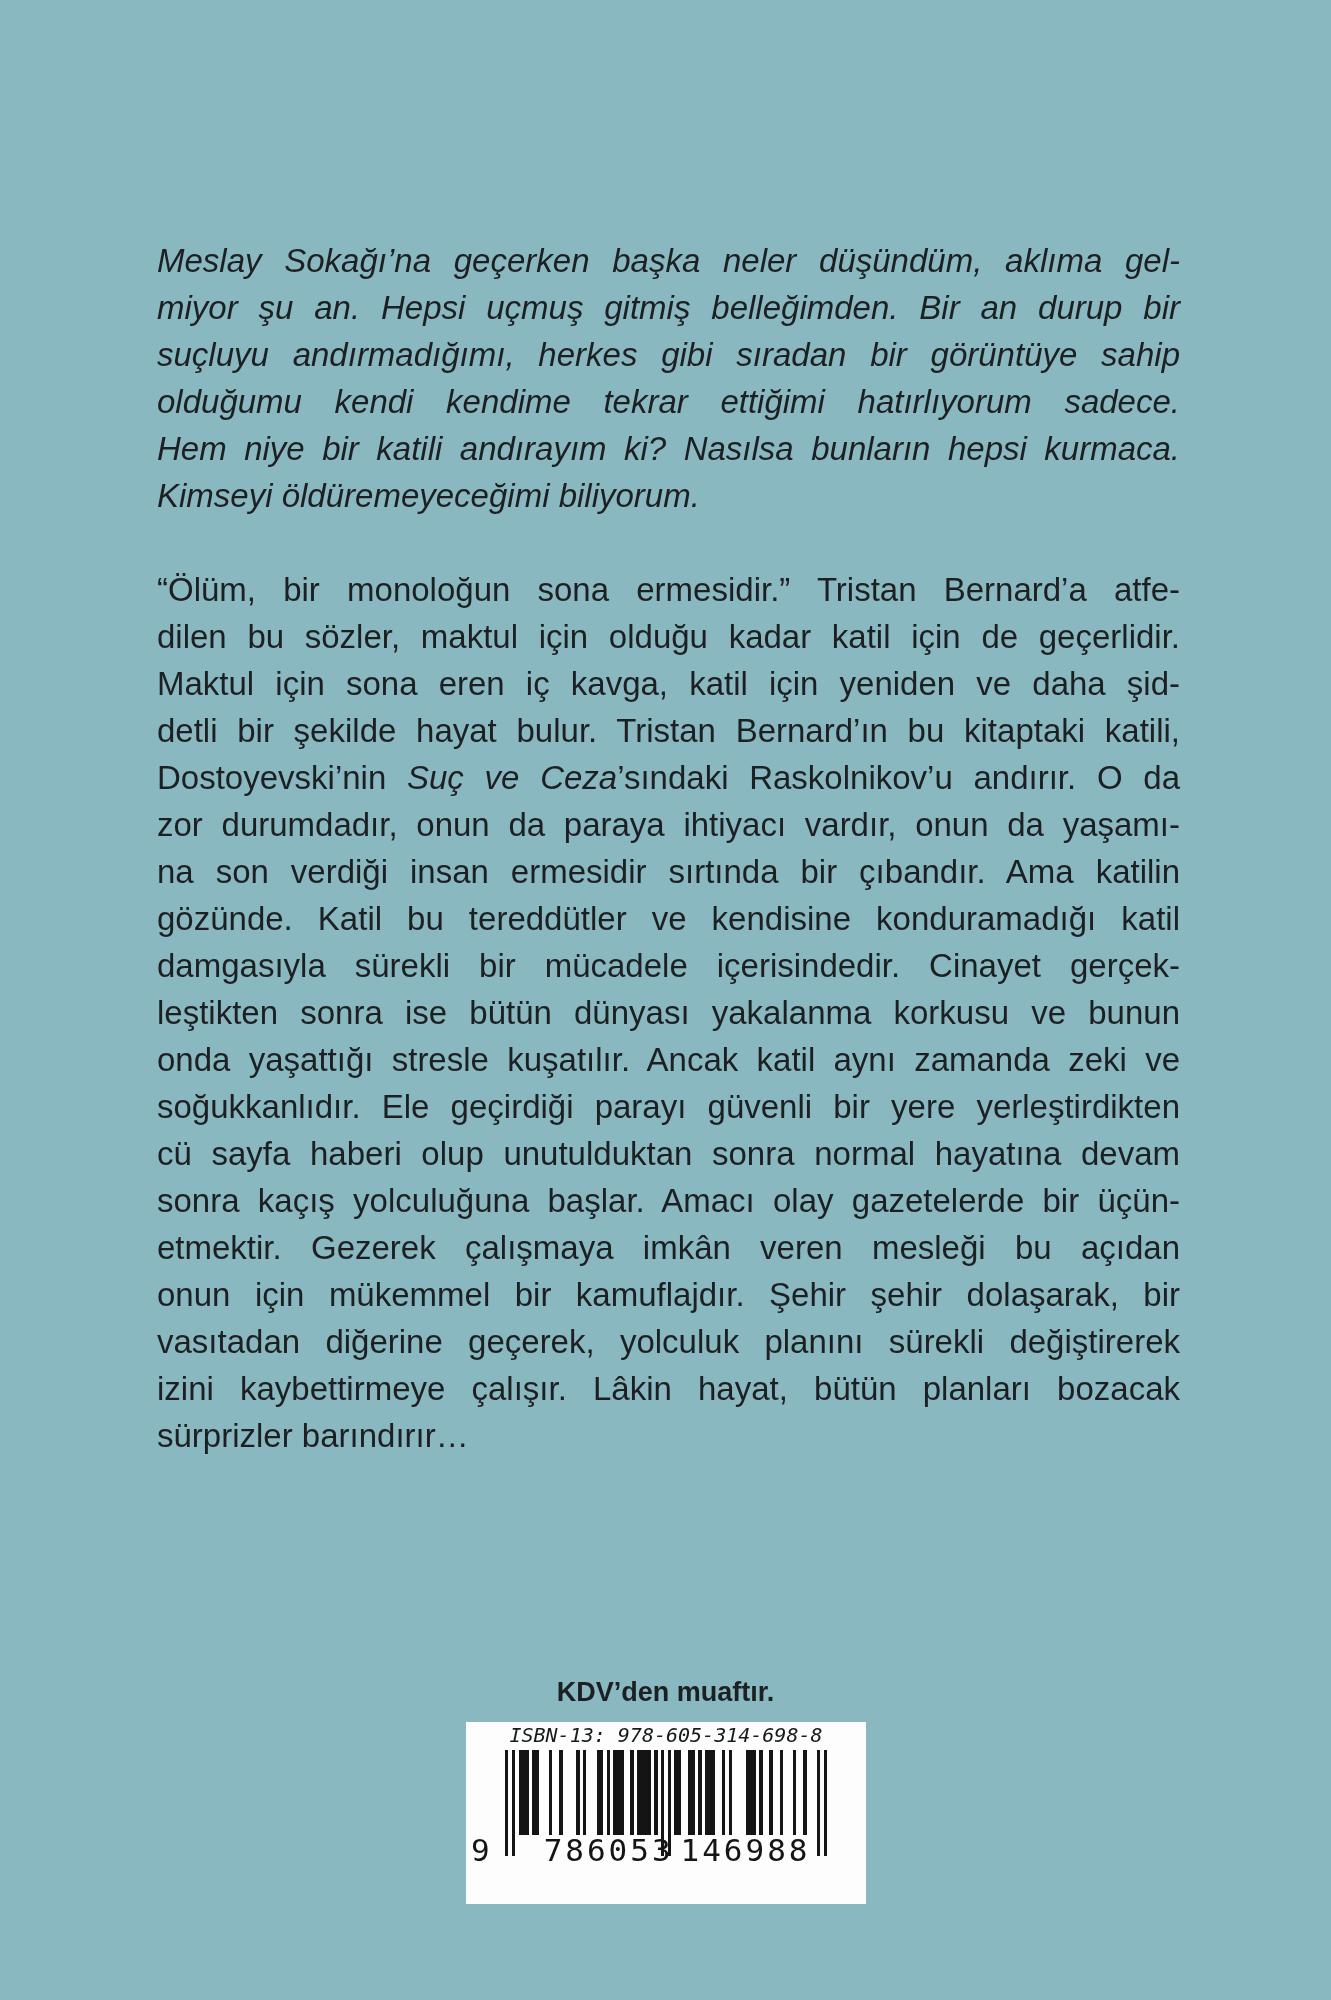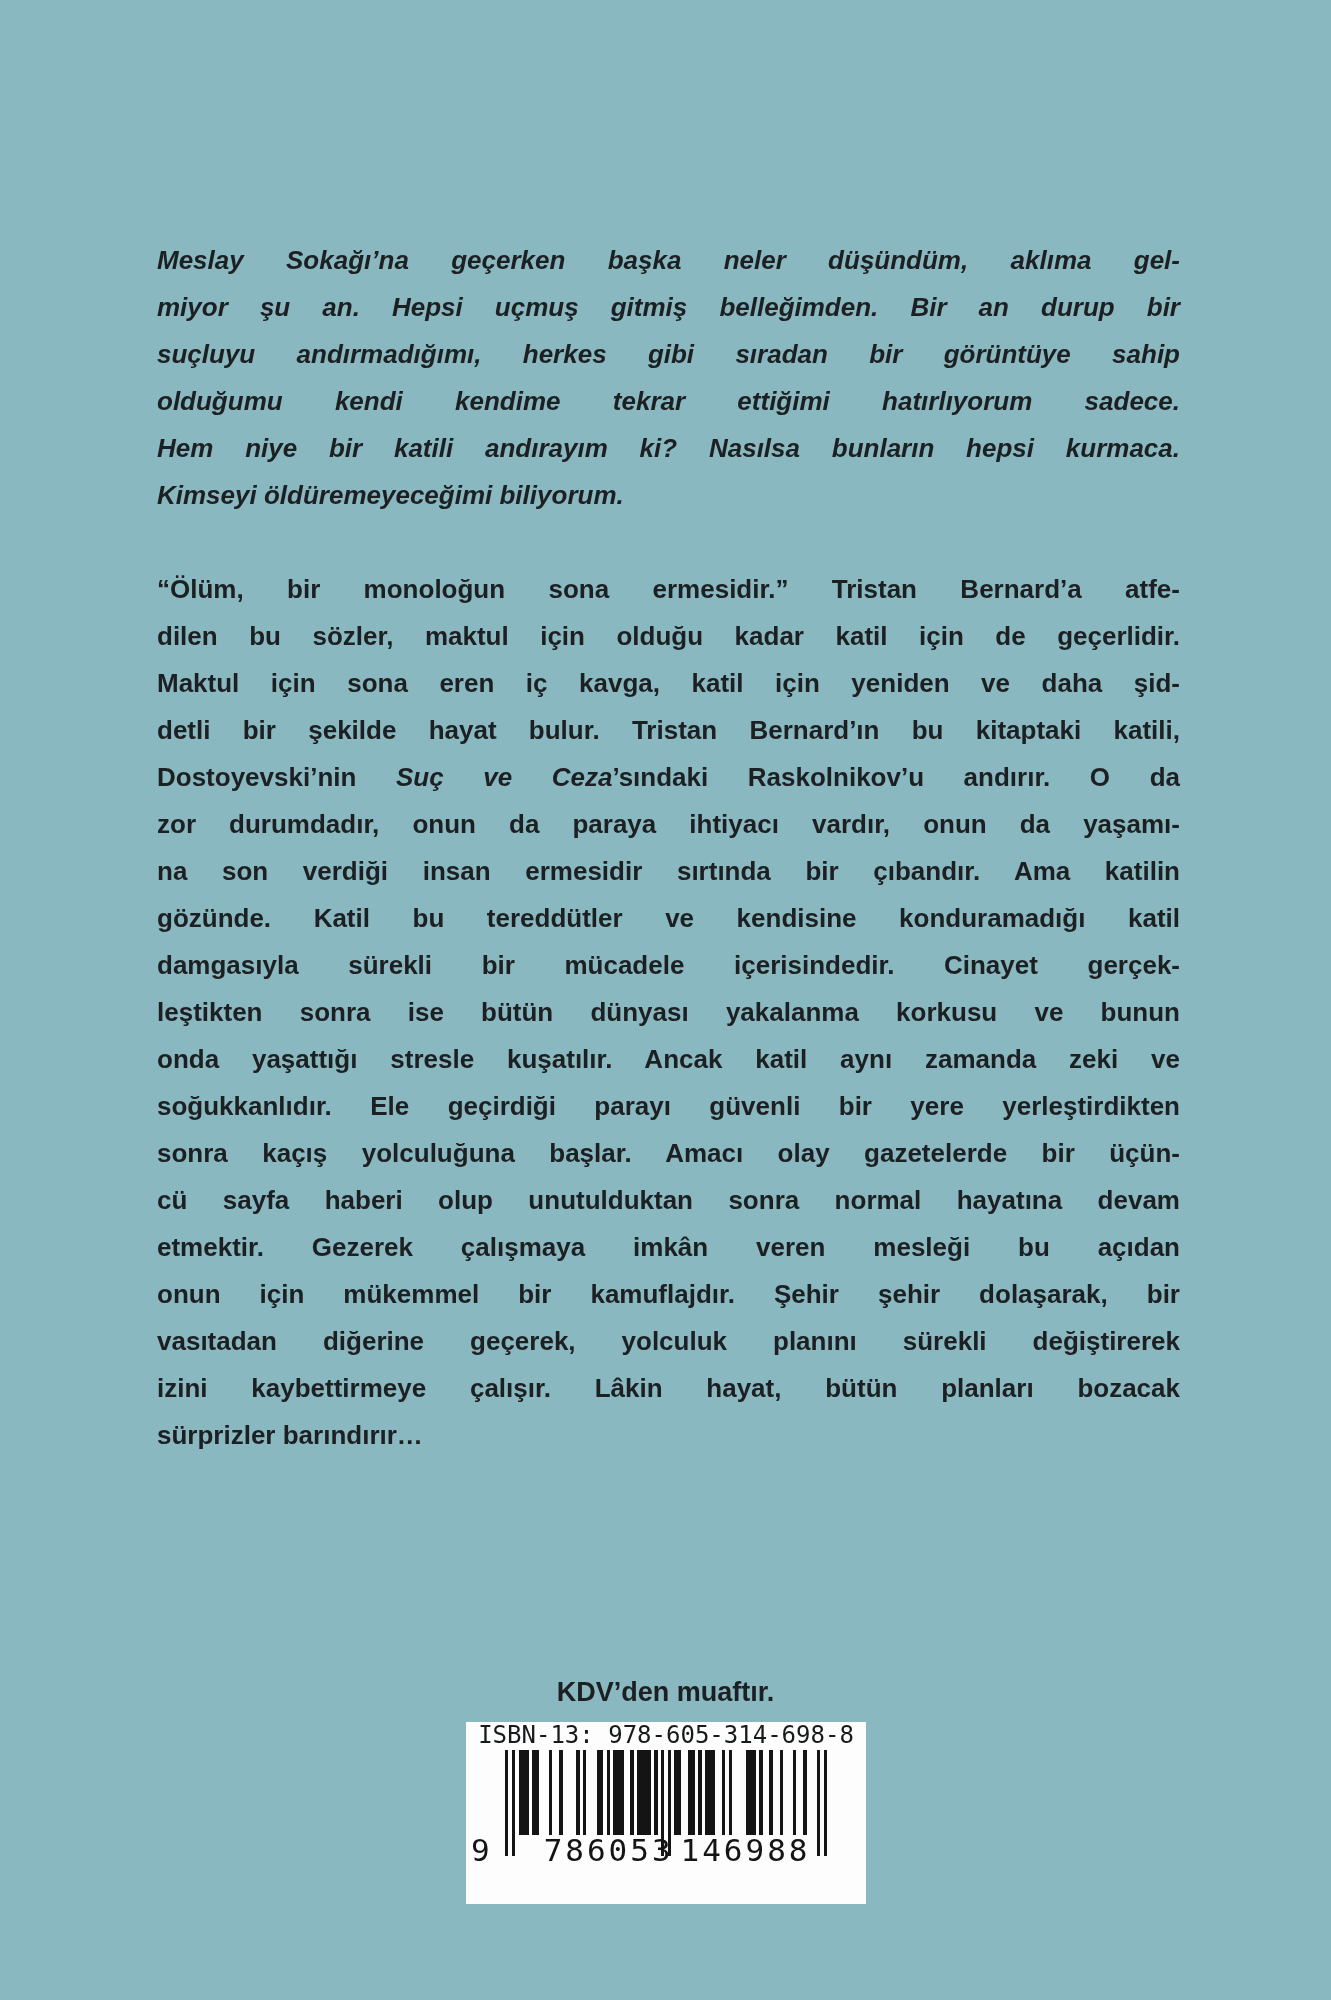--- a/index.html
+++ b/index.html
@@ -9,21 +9,21 @@
     background:#8ab8c0;
     font-family:"Liberation Sans","DejaVu Sans",sans-serif;
     color:#1d2022;
     overflow:hidden;
   }
   .text-block{
     position:absolute;
     left:157px;top:237px;
     width:1023px;
   }
-  .para{font-size:26px;line-height:47px;font-weight:bold;}
+  .para{font-size:33px;line-height:47px;}
   .para.italic{font-style:italic;}
   .para.blurb{margin-top:47px;}
   .line{
     text-align:justify;
     -moz-text-align-last:justify;
     text-align-last:justify;
     white-space:normal;
   }
   .line.last{
     text-align:left;
@@ -47,23 +47,24 @@
   .publisher{
     text-align:center;
     font-size:27px;line-height:30px;
     letter-spacing:1px;
     margin-top:6px;
     color:#171a1b;
   }
   .isbn{
     text-align:center;
     font-family:"DejaVu Sans Mono","Liberation Mono",monospace;
-    font-size:24px;line-height:24px;
+    font-size:20px;line-height:24px;
     margin-top:1px;
     color:#171a1b;
+    font-style:italic;
   }
   .bars-wrap{
     position:relative;
     width:322px;height:120px;
     margin:3px auto 0;
   }
   .bar{
     position:absolute;top:0;
     width:3.4px;height:85px;
     background:#141414;
@@ -103,22 +104,22 @@
       <div class="line">Maktul için sona eren iç kavga, katil için yeniden ve daha şid-</div>
       <div class="line">detli bir şekilde hayat bulur. Tristan Bernard’ın bu kitaptaki katili,</div>
       <div class="line"><span>Dostoyevski’nin </span><span class="em">Suç ve Ceza</span><span>’sındaki Raskolnikov’u andırır. O da</span></div>
       <div class="line">zor durumdadır, onun da paraya ihtiyacı vardır, onun da yaşamı-</div>
       <div class="line">na son verdiği insan ermesidir sırtında bir çıbandır. Ama katilin</div>
       <div class="line">gözünde. Katil bu tereddütler ve kendisine konduramadığı katil</div>
       <div class="line">damgasıyla sürekli bir mücadele içerisindedir. Cinayet gerçek-</div>
       <div class="line">leştikten sonra ise bütün dünyası yakalanma korkusu ve bunun</div>
       <div class="line">onda yaşattığı stresle kuşatılır. Ancak katil aynı zamanda zeki ve</div>
       <div class="line">soğukkanlıdır. Ele geçirdiği parayı güvenli bir yere yerleştirdikten</div>
+      <div class="line">cü sayfa haberi olup unutulduktan sonra normal hayatına devam</div>
       <div class="line">sonra kaçış yolculuğuna başlar. Amacı olay gazetelerde bir üçün-</div>
-      <div class="line">cü sayfa haberi olup unutulduktan sonra normal hayatına devam</div>
       <div class="line">etmektir. Gezerek çalışmaya imkân veren mesleği bu açıdan</div>
       <div class="line">onun için mükemmel bir kamuflajdır. Şehir şehir dolaşarak, bir</div>
       <div class="line">vasıtadan diğerine geçerek, yolculuk planını sürekli değiştirerek</div>
       <div class="line">izini kaybettirmeye çalışır. Lâkin hayat, bütün planları bozacak</div>
       <div class="line last">sürprizler barındırır…</div>
     </div>
 
   </div>
 
   <div class="kdv">KDV’den muaftır.</div>

